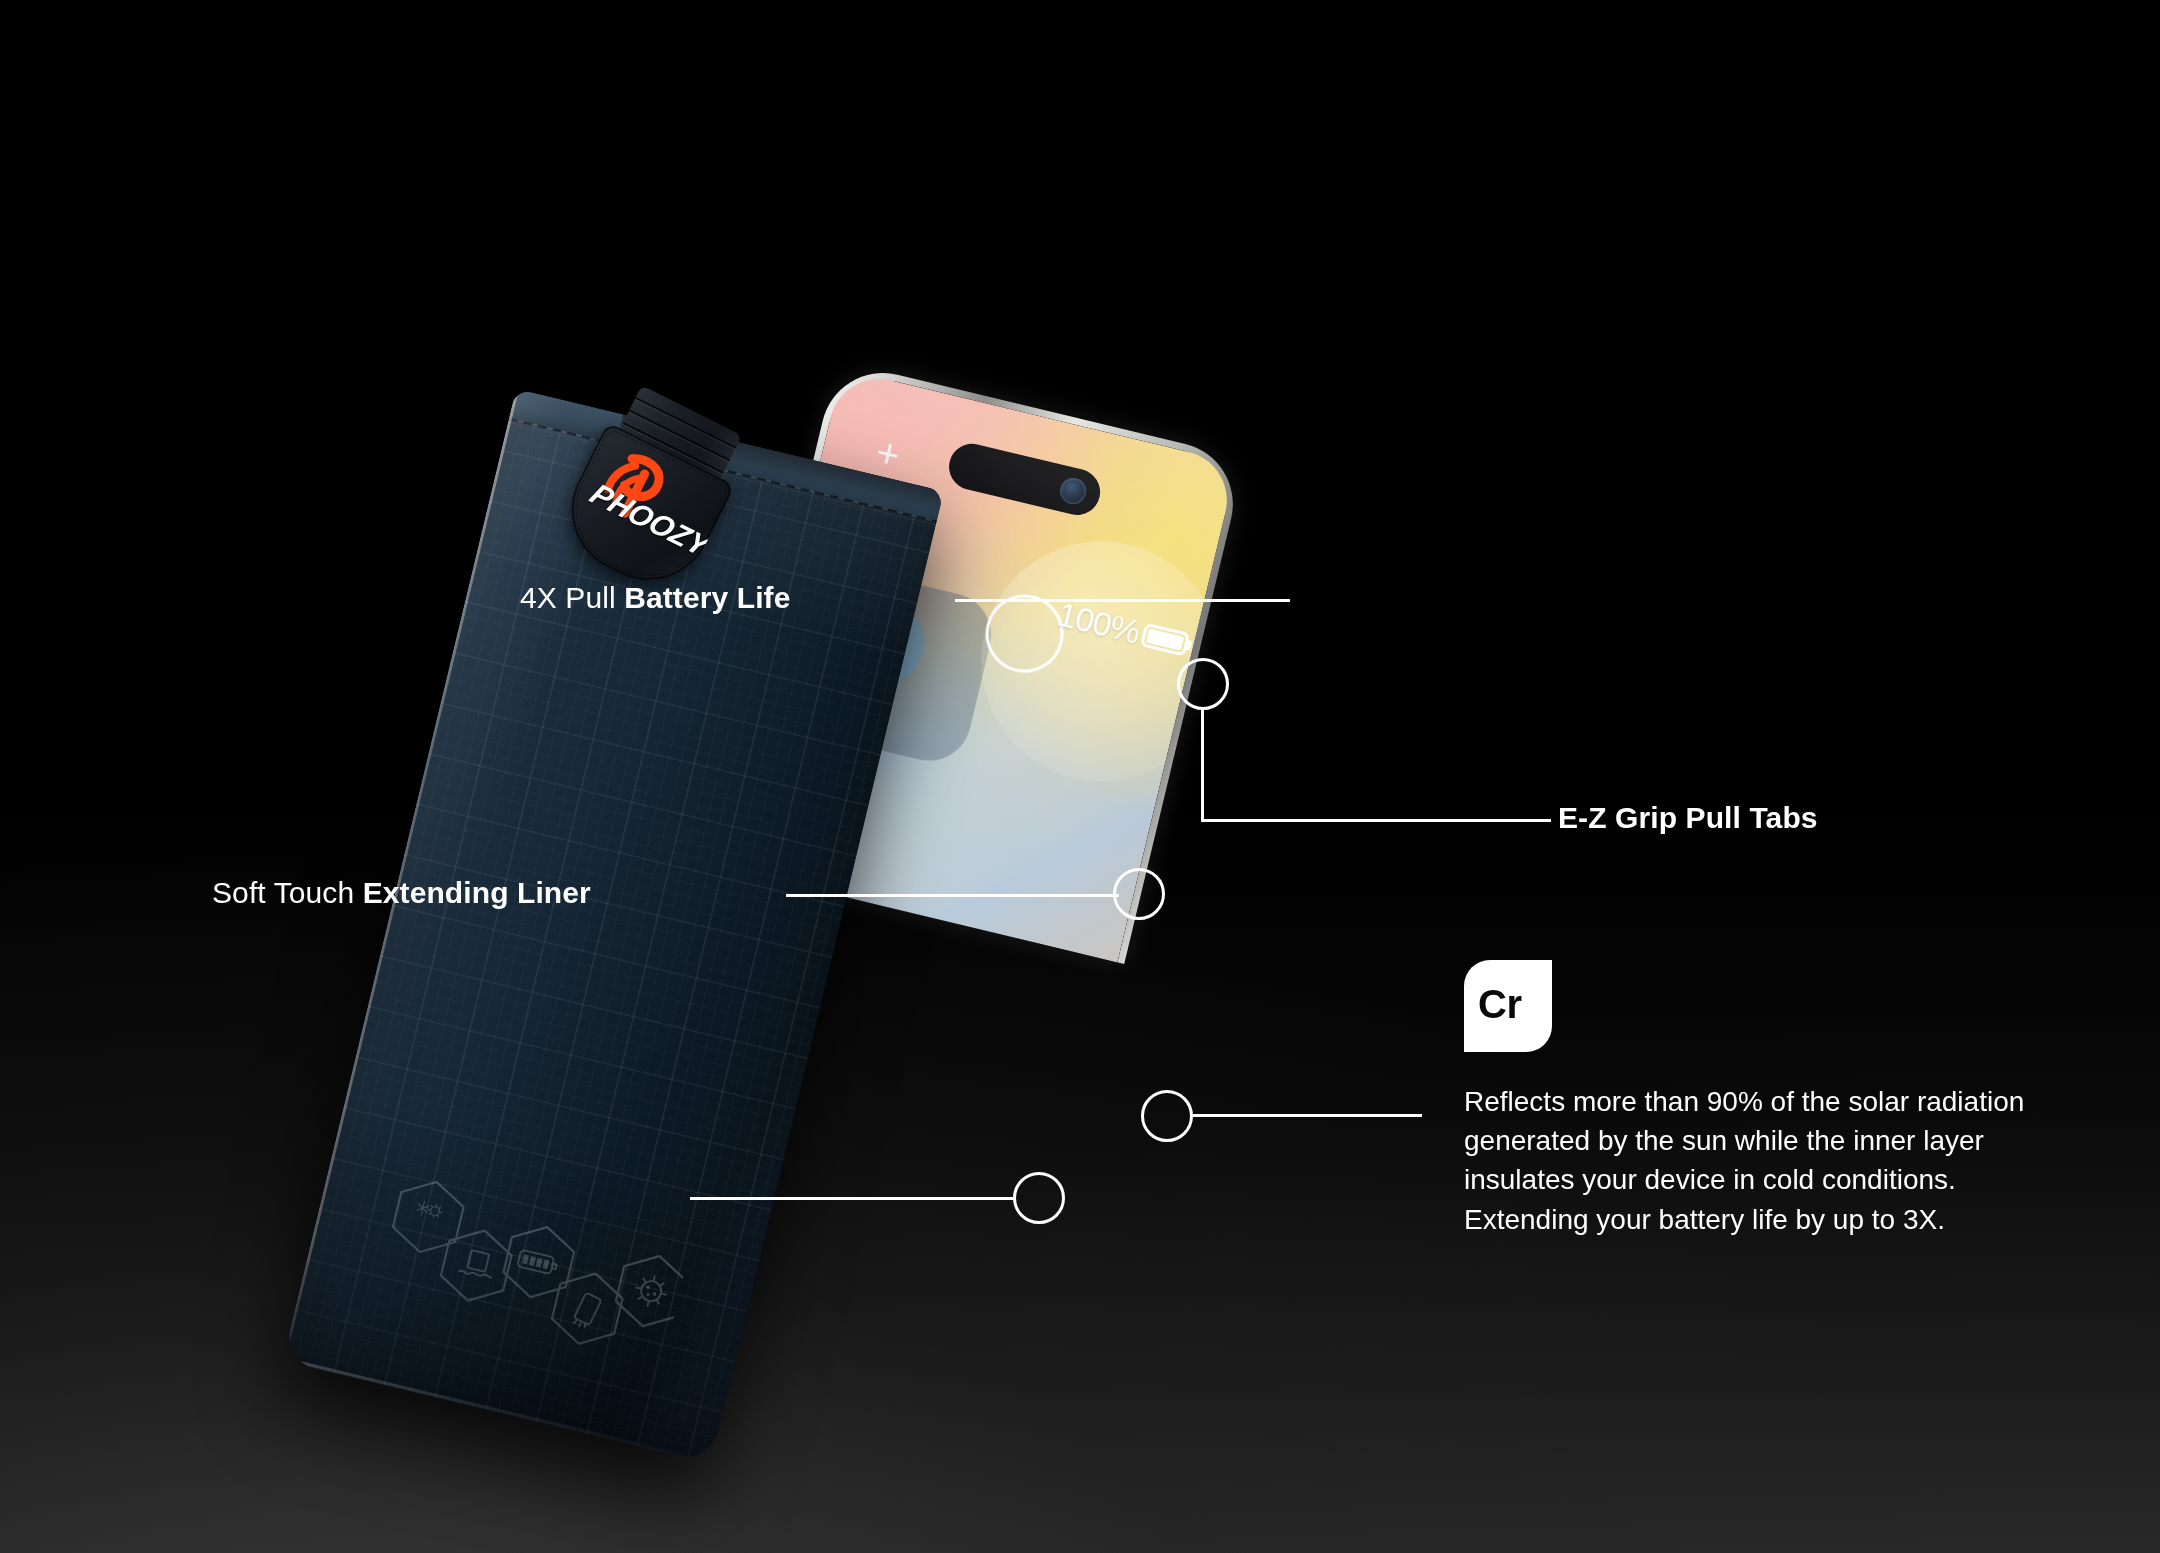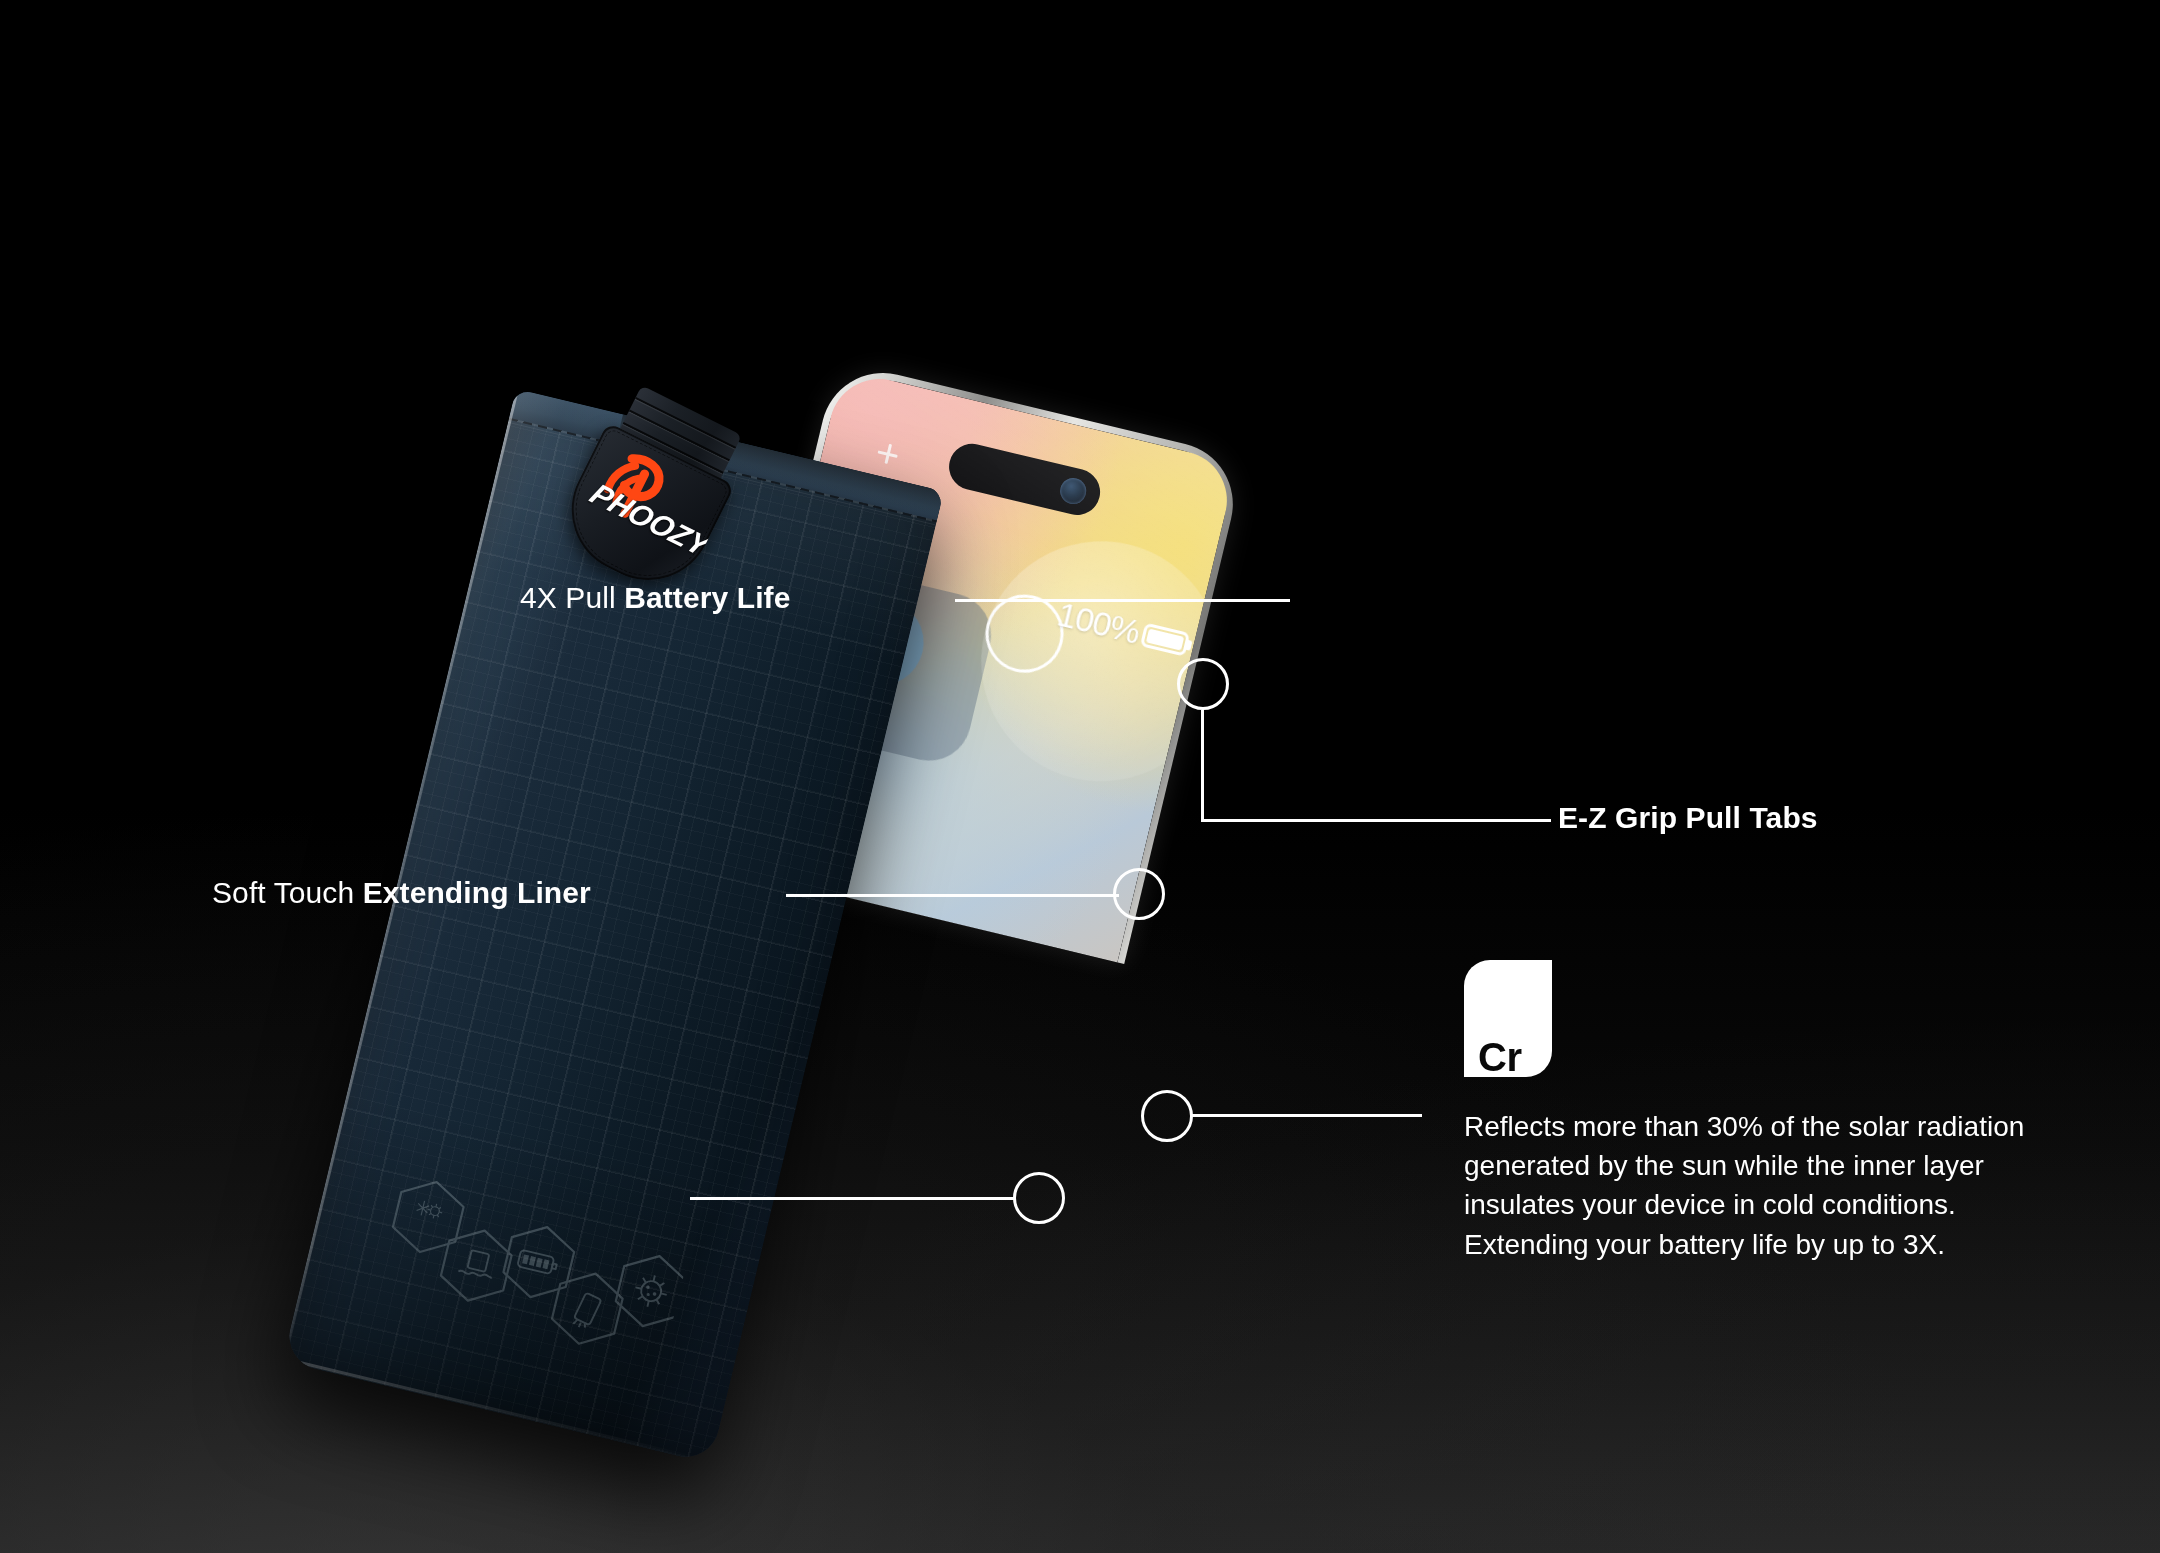--- a/index.html
+++ b/index.html
@@ -283,25 +283,25 @@
     background:#fff;
   }
 
   
   #right-panel{
     position:absolute;
     left:1464px; top:960px;
     width:600px;
   }
   .cr-badge{
-    width:88px; height:117px;
+    width:88px; height:92px;
     background:#fff;
     border-radius:26px 0 26px 0;
     display:flex; align-items:flex-end; justify-content:flex-start;
-    padding:0 0 0 14px;
+    padding:0 0 28px 14px;
   }
   .cr-badge span{
     color:#0a0a0a;
     font-size:40px;
     font-weight:700;
     line-height:1;
     letter-spacing:-.5px;
   }
   .rp-title{
     margin-top:26px;
@@ -472,16 +472,16 @@
     <div class="co-line" style="left:1192px; top:1114px; width:230px;"></div>
 
     <div class="co-line" style="left:690px; top:1197px; width:325px;"></div>
     <div class="co-circle" style="left:1013px; top:1172px;"></div>
   </div>
 
   <div id="right-panel">
     <div class="cr-badge">
       <span>Cr</span>
     </div>
-    <div class="rp-body">Reflects more than 30% of the solar radiation generated by the sun while the inner layer insulates your device in cold conditions. Extending your battery life by up to 3X.</div>
+    <div class="rp-body">Reflects more than 90% of the solar radiation generated by the sun while the inner layer insulates your device in cold conditions. Extending your battery life by up to 3X.</div>
   </div>
 
 </div>
 
 </body></html>

